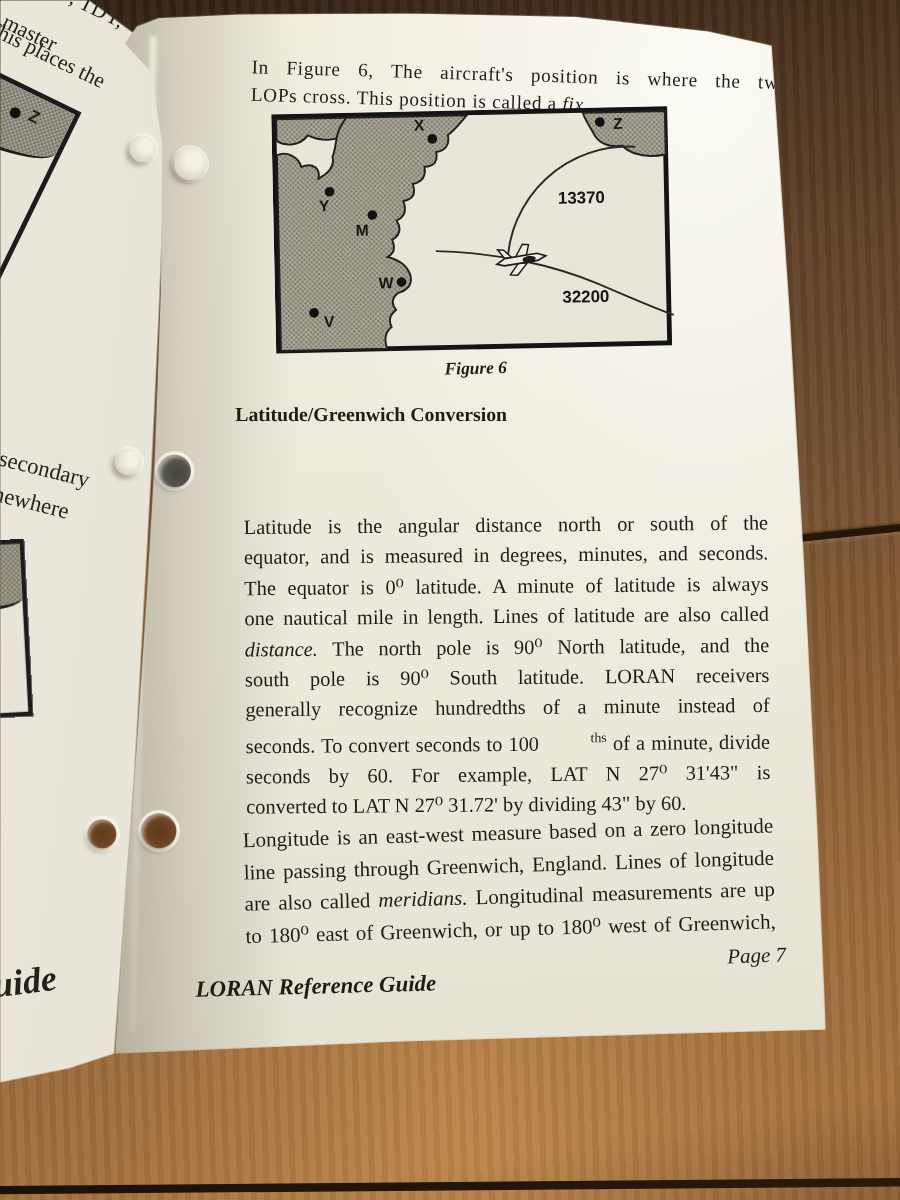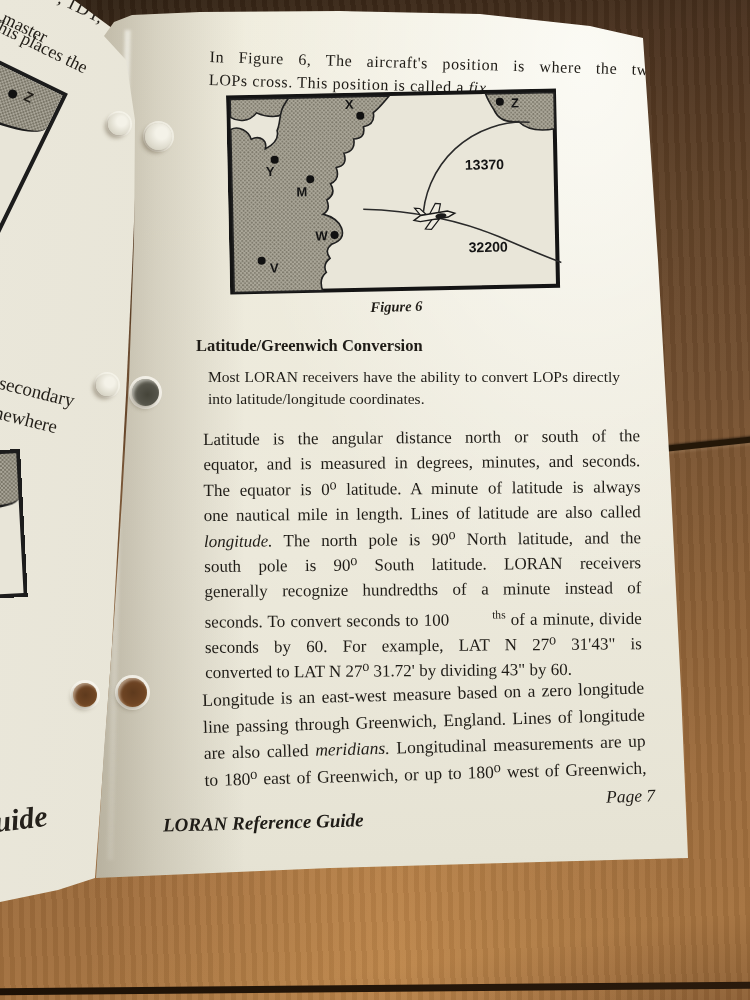--- a/index.html
+++ b/index.html
@@ -166,31 +166,27 @@
           <path d="M-2,3 L-10,12 L-4,13 L5,4 Z" fill="#efece0" stroke="#1a1a1a" stroke-width="1.2"></path>
           <path d="M-20,2 L-13,-2 L14,-3 L21,0 L14,3 L-14,4 Z" fill="#efece0" stroke="#1a1a1a" stroke-width="1.4"></path>
           <ellipse cx="7" cy="1" rx="5.5" ry="2.6" fill="#1a1a1a"></ellipse>
         </g>
       </svg>
       <div class="figcap">Figure 6</div>
     </div>
 
     <div class="blk heading">Latitude/Greenwich Conversion</div>
 
-    <div class="blk para1">
-      <div class="ln jl">Most LORAN receivers have the ability to convert LOPs directly</div>
-      <div class="ln">into latitude/longitude coordinates.</div>
-    </div>
 
     <div class="blk para2">
       <div class="ln jl">Latitude is the angular distance north or south of the</div>
       <div class="ln jl">equator, and is measured in degrees, minutes, and seconds.</div>
       <div class="ln jl">The equator is 0⁰ latitude.  A minute of latitude is always</div>
       <div class="ln jl">one nautical mile in length. Lines of latitude are also called</div>
-      <div class="ln jl"><i>longitude.</i><span>  The north pole is 90⁰ North latitude, and the</span></div>
+      <div class="ln jl"><i>distance.</i><span>  The north pole is 90⁰ North latitude, and the</span></div>
       <div class="ln jl">south pole is 90⁰ South latitude.  LORAN receivers</div>
       <div class="ln jl">generally recognize hundredths of a minute instead of</div>
       <div class="ln jl"><span>seconds.  To convert seconds to 100</span><span class="sup">ths</span><span> of a minute, divide</span></div>
       <div class="ln jl">seconds by 60.   For example, LAT N 27⁰ 31'43" is</div>
       <div class="ln">converted to LAT N 27⁰ 31.72' by dividing 43" by 60.</div>
     </div>
 
     <div class="blk para3">
       <div class="ln jl">Longitude is an east-west measure based on a zero longitude</div>
       <div class="ln jl">line passing through Greenwich, England.  Lines of longitude</div>

